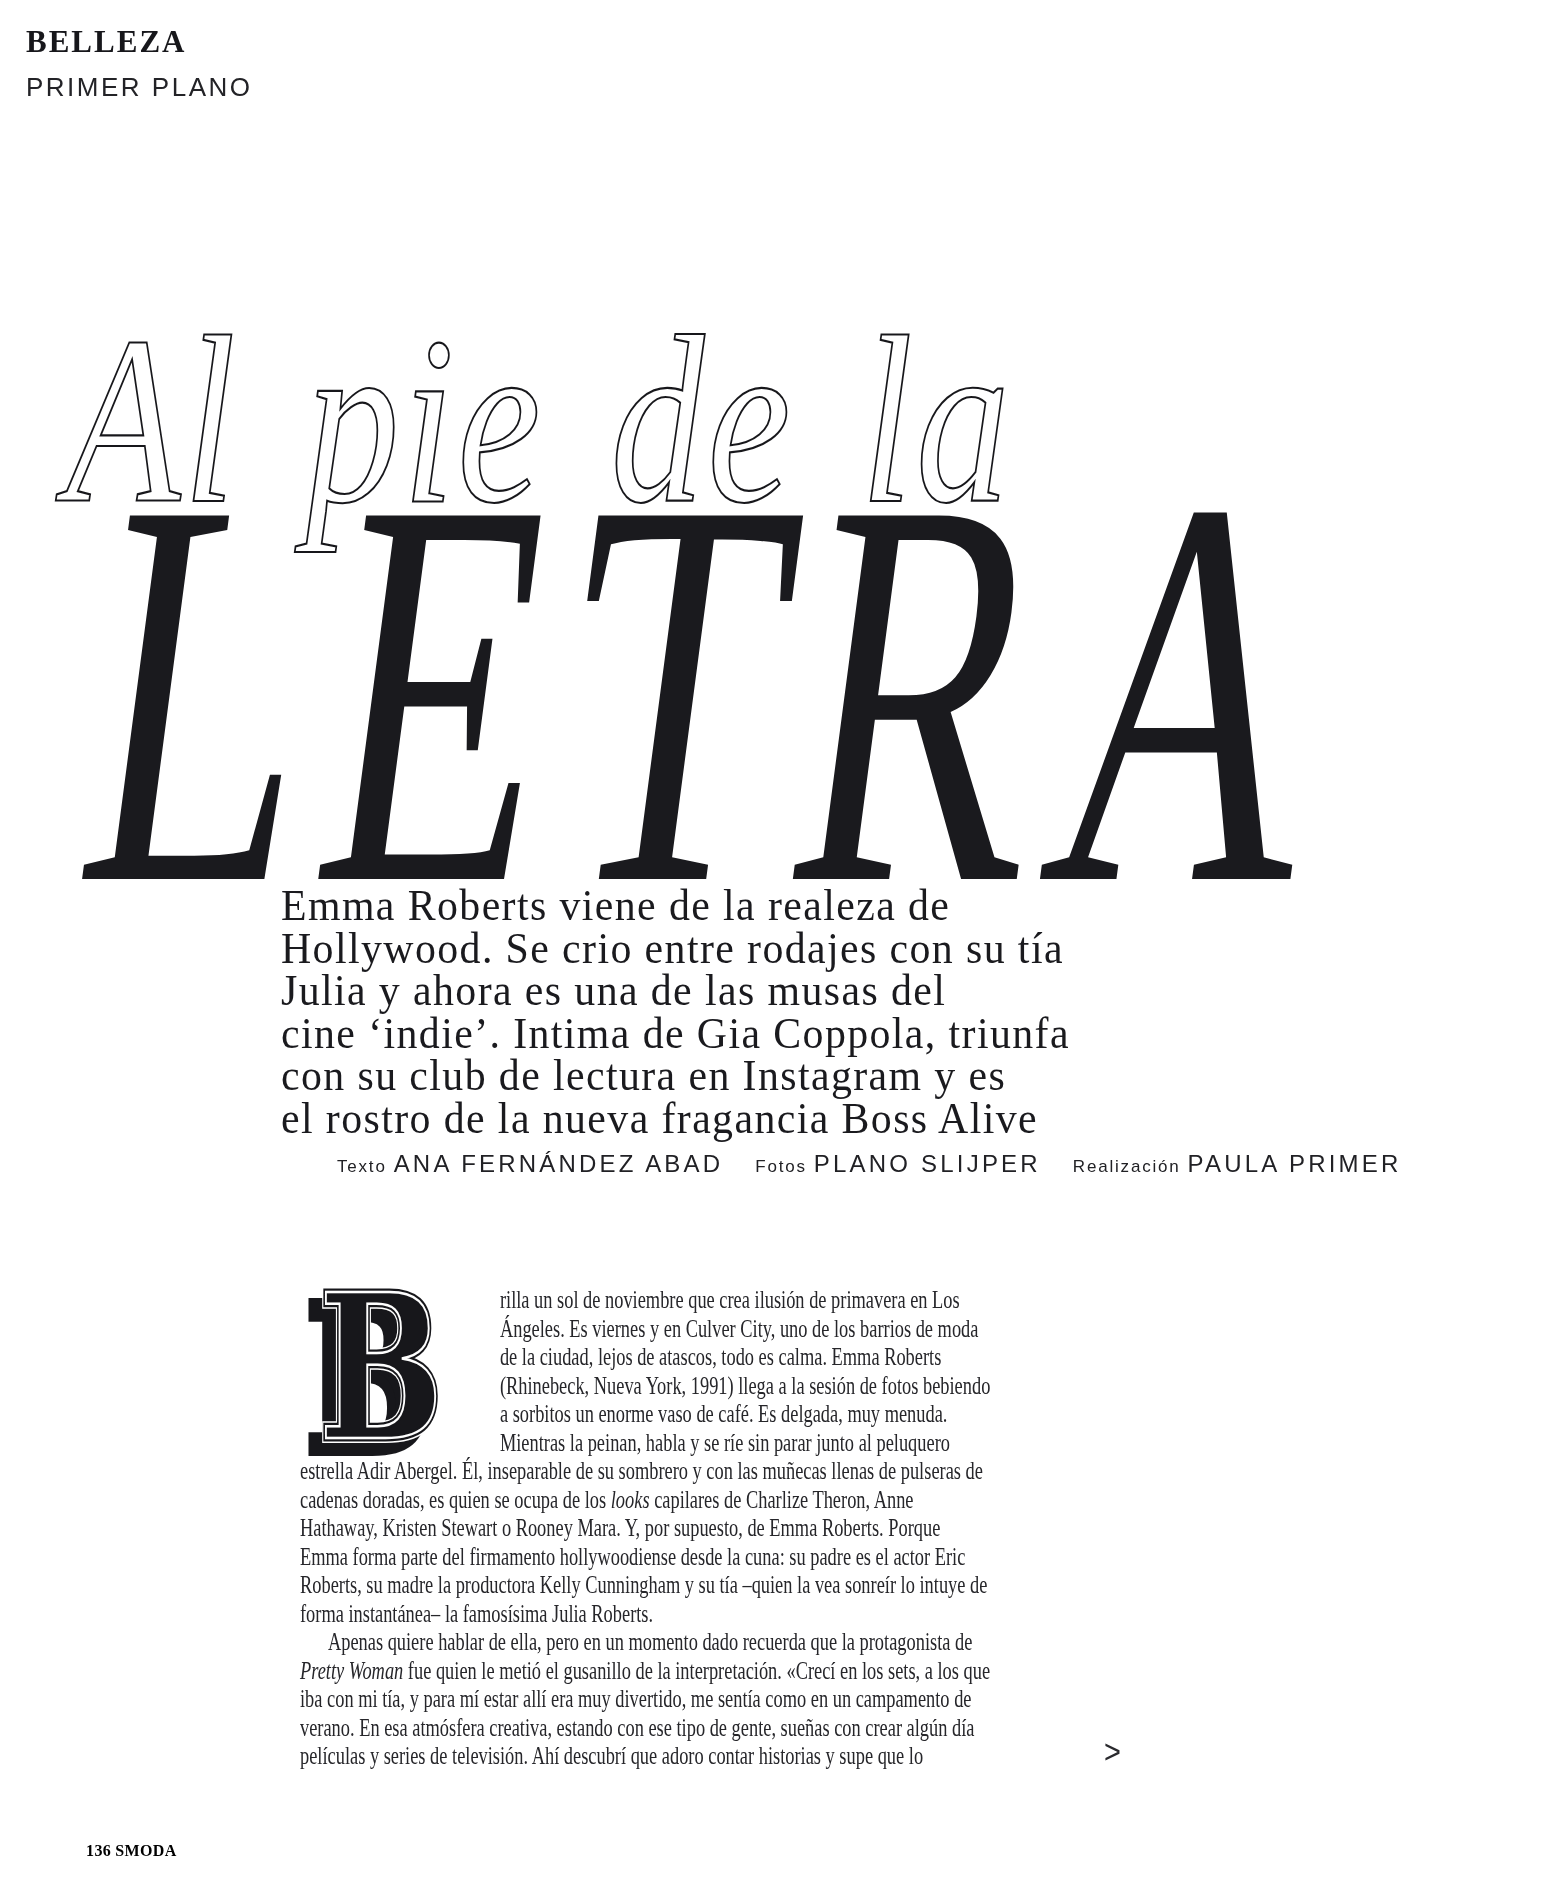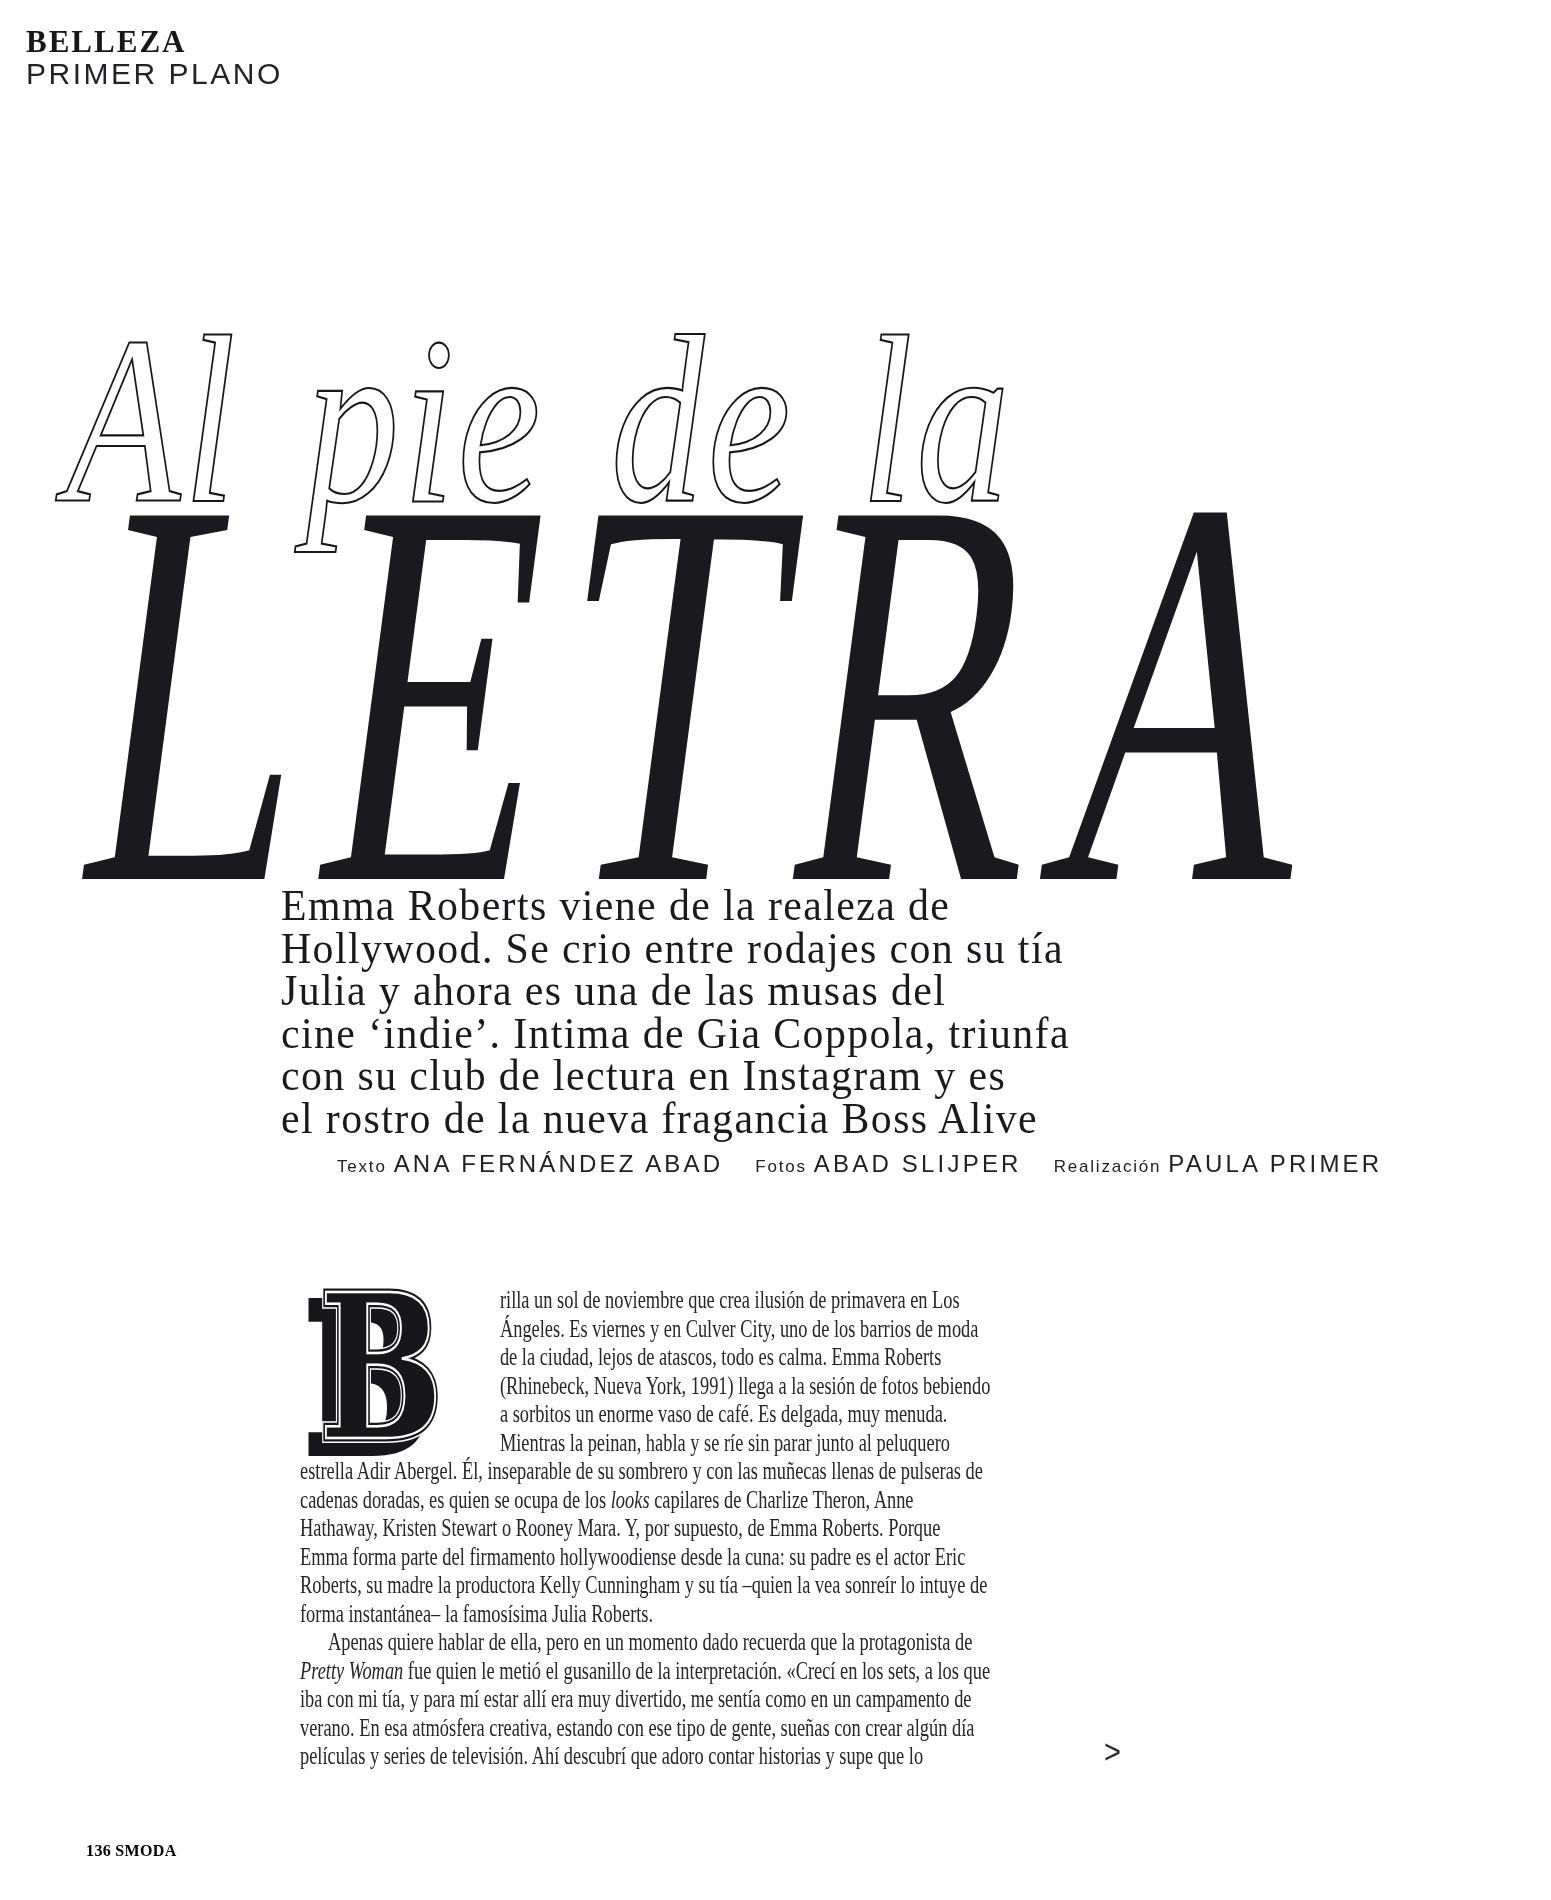--- a/index.html
+++ b/index.html
@@ -8,21 +8,21 @@
     font-family:"Liberation Serif",serif;color:#1b1b1f;overflow:hidden;margin:0 auto;
   }
   
   .kicker{position:absolute;left:26px;top:26px;}
   .kicker .section{
     display:block;font-family:"Liberation Serif",serif;font-weight:700;
     font-size:31px;letter-spacing:2px;line-height:1.05;color:#17171b;
   }
   .kicker .subsection{
     display:block;font-family:"Liberation Sans",sans-serif;font-weight:400;
-    font-size:30px;letter-spacing:2.5px;line-height:1.0;color:#232327;margin-top:0;text-align:center;
+    font-size:26px;letter-spacing:2.5px;line-height:1.0;color:#232327;margin-top:15px;text-align:center;
   }
   
   .title-script{
     position:absolute;left:66px;top:300px;white-space:nowrap;line-height:1;
     font-family:"Liberation Serif",serif;font-style:italic;font-weight:400;
     font-size:240px;letter-spacing:4px;word-spacing:22px;color:#17171b;
     -webkit-text-fill-color:transparent;-webkit-text-stroke:2.2px #17171b;
     transform:scaleX(0.78);transform-origin:left top;
   }
   .title-display{
@@ -104,21 +104,21 @@
       <div class="sf-line">el rostro de la nueva fragancia Boss Alive</div>
     </div>
 
   <div class="byline" id="byline">
       <span class="credit">
         <span class="role">Texto</span>
         <span class="name">ANA FERNÁNDEZ ABAD</span>
       </span>
       <span class="credit">
         <span class="role">Fotos</span>
-        <span class="name">ABAD SLIJPER</span>
+        <span class="name">PLANO SLIJPER</span>
       </span>
       <span class="credit">
         <span class="role">Realización</span>
         <span class="name">PAULA PRIMER</span>
       </span>
     </div>
 
   <div class="article" id="article">
     <div class="dropcap">
       <span class="cap l-extrude">B</span>

